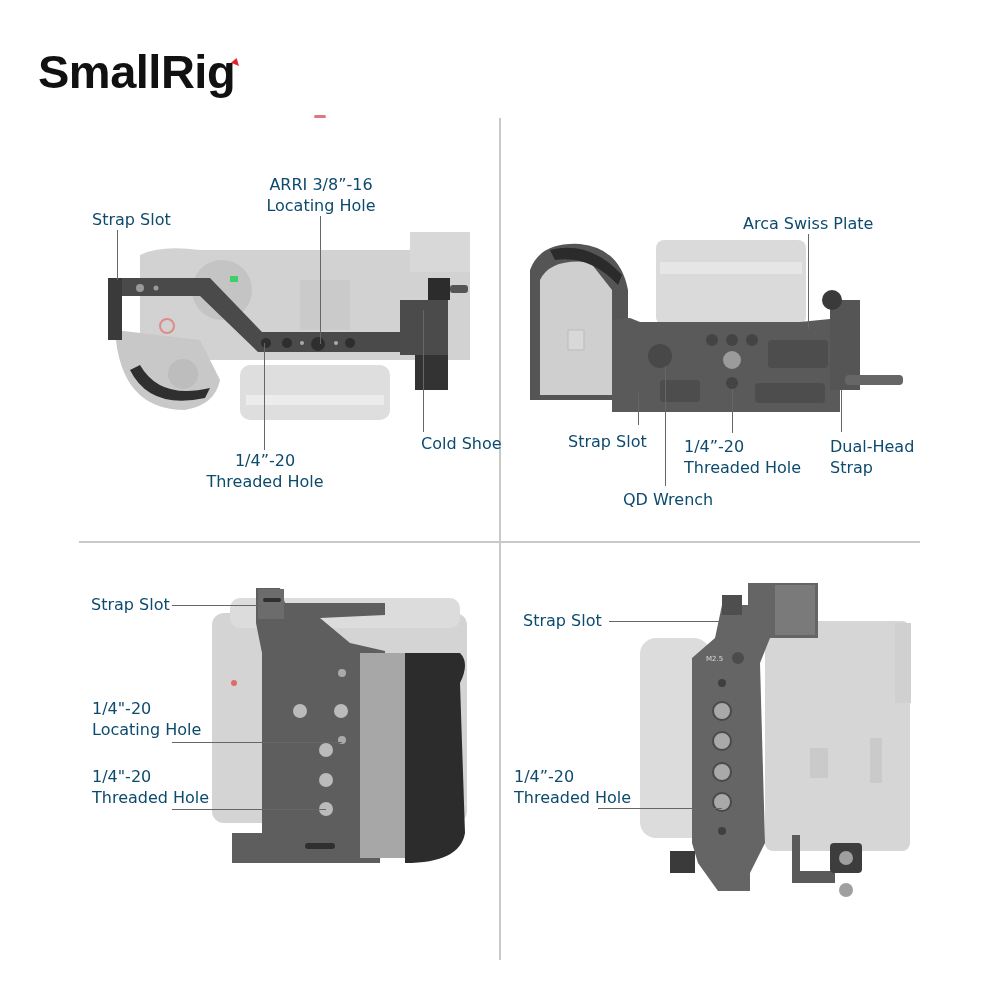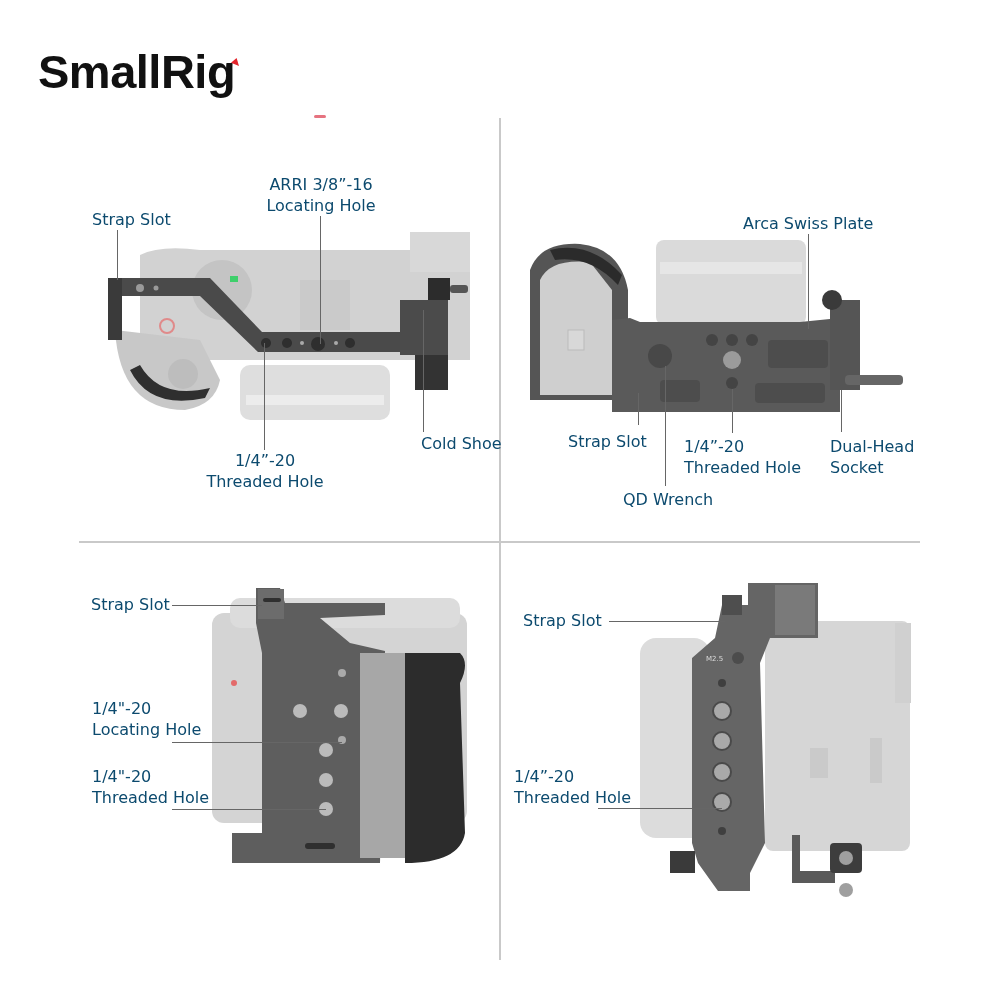--- a/index.html
+++ b/index.html
@@ -120,21 +120,21 @@
   <div class="lead" style="left:138px;top:393px;width:1px;height:32px;"></div>
 
   <div class="label" style="left:184px;top:436px;">
     <div>1/4”-20</div>
     <div>Threaded Hole</div>
   </div>
   <div class="lead" style="left:232px;top:389px;width:1px;height:44px;"></div>
 
   <div class="label" style="left:330px;top:436px;">
     <div>Dual-Head</div>
-    <div>Socket</div>
+    <div>Strap</div>
   </div>
   <div class="lead" style="left:341px;top:390px;width:1px;height:42px;"></div>
 
   <span class="label" style="left:123px;top:489px;">QD Wrench</span>
   <div class="lead" style="left:165px;top:366px;width:1px;height:120px;"></div>
 </div>
 
 <div class="panel" style="left:0;top:543px;width:500px;height:457px;">
   <svg width="500" height="457" style="left:0;top:0;">
 

